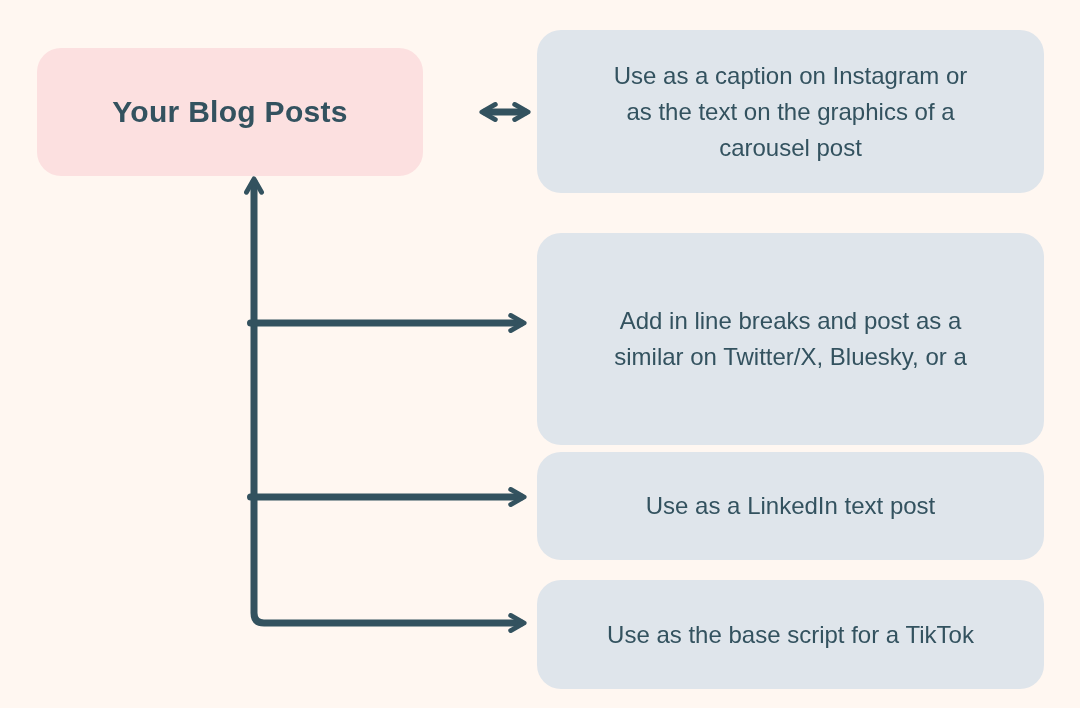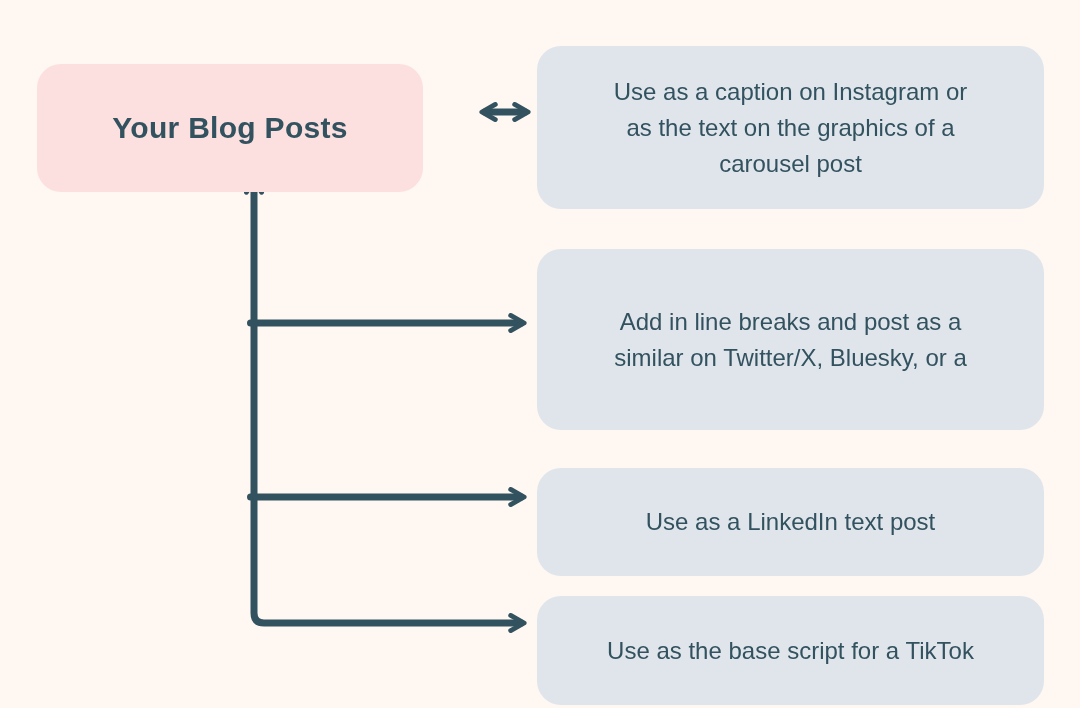--- a/index.html
+++ b/index.html
@@ -18,42 +18,41 @@
   .box {
     position: absolute;
     border-radius: 24px;
     display: flex;
     flex-direction: column;
     align-items: center;
     justify-content: center;
     text-align: center;
     color: #33525F;
     box-sizing: border-box;
-    margin-top: 16px;
   }
   .source-box {
     left: 37px;
     top: 48px;
     width: 386px;
     height: 128px;
     background: #FCE0E0;
     font-weight: 700;
     font-size: 30px;
     letter-spacing: 0.3px;
   }
   .target-box {
     left: 537px;
     width: 507px;
     background: #DFE5EB;
     font-size: 24px;
     line-height: 36px;
     padding: 0 30px;
   }
   .target-1 { top: 30px;  height: 163px; }
-  .target-2 { top: 233px; height: 181px; }
+  .target-2 { top: 233px; height: 212px; }
   .target-3 { top: 452px; height: 108px;  }
   .target-4 { top: 580px; height: 109px;  }
   .connectors {
     position: absolute;
     left: 0;
     top: 0;
     pointer-events: none;
   }
   .connector-stroke {
     fill: none;

